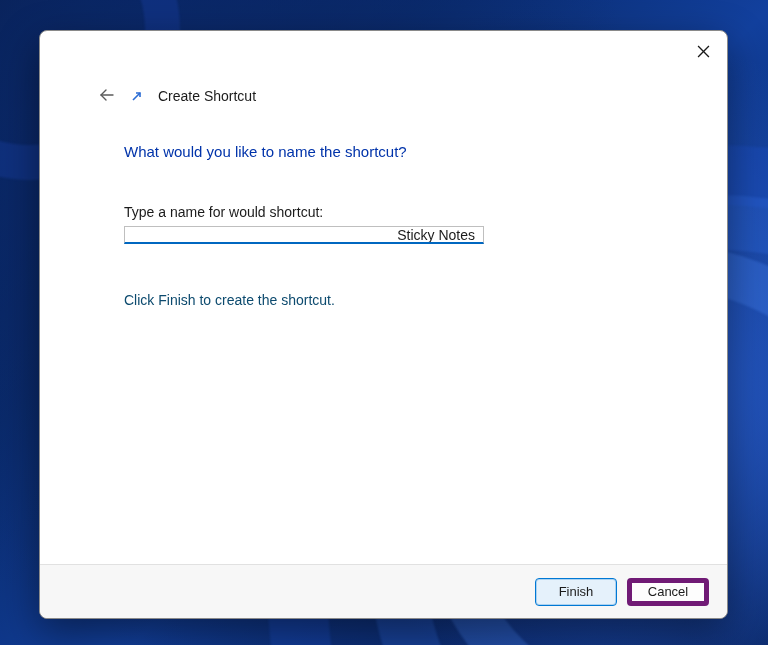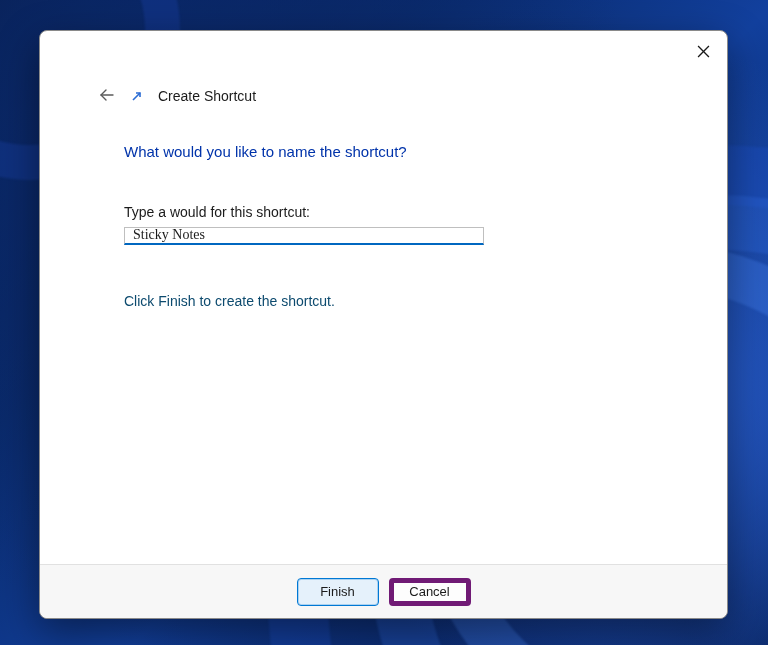--- a/index.html
+++ b/index.html
@@ -94,38 +94,39 @@
     color: #1b1b1b;
     margin-bottom: 6px;
   }
   .name-input {
     width: 360px;
     height: 18px;
     border: 1px solid #bfbfbf;
     border-bottom: 2px solid #0067c0;
     padding: 2px 8px;
     font-size: 14px;
-    font-family: Liberation Serif, serif;
+    font-family: Liberation Sans, sans-serif;
     outline: none;
     background: #ffffff;
     color: #1b1b1b;
+    text-align: right;
   }
   .instruction {
     margin-top: 48px;
     font-size: 14px;
     color: #0c4a6e;
   }
 
   .footer {
     height: 54px;
     border-top: 1px solid #e1e1e1;
     background: #f7f7f7;
     display: flex;
     align-items: center;
-    justify-content: center;
+    justify-content: flex-end;
     gap: 10px;
     padding: 0 18px;
     border-bottom-left-radius: 8px;
     border-bottom-right-radius: 8px;
   }
   .btn {
     min-width: 82px;
     height: 28px;
     border: 5px solid #701a75;
     background: #fdfdfd;
@@ -177,21 +178,21 @@
           <path d="M2 10 L9 3" stroke="#2b6cd4" stroke-width="1.6" fill="none"></path>
           <path d="M5 3 L9 3 L9 7" stroke="#2b6cd4" stroke-width="1.6" fill="none"></path>
         </svg>
       </div>
       <div class="title-text">Create Shortcut</div>
     </div>
 
     <div class="content">
       <h1 class="heading">What would you like to name the shortcut?</h1>
 
-      <div class="field-label">Type a would for this shortcut:</div>
+      <div class="field-label">Type a name for would shortcut:</div>
       <input type="text" class="name-input" value="Sticky Notes" style="">
 
       <div class="instruction">Click Finish to create the shortcut.</div>
     </div>
 
     <div class="footer">
       <button class="btn primary">Finish</button>
       <button class="btn">Cancel</button>
     </div>
 

